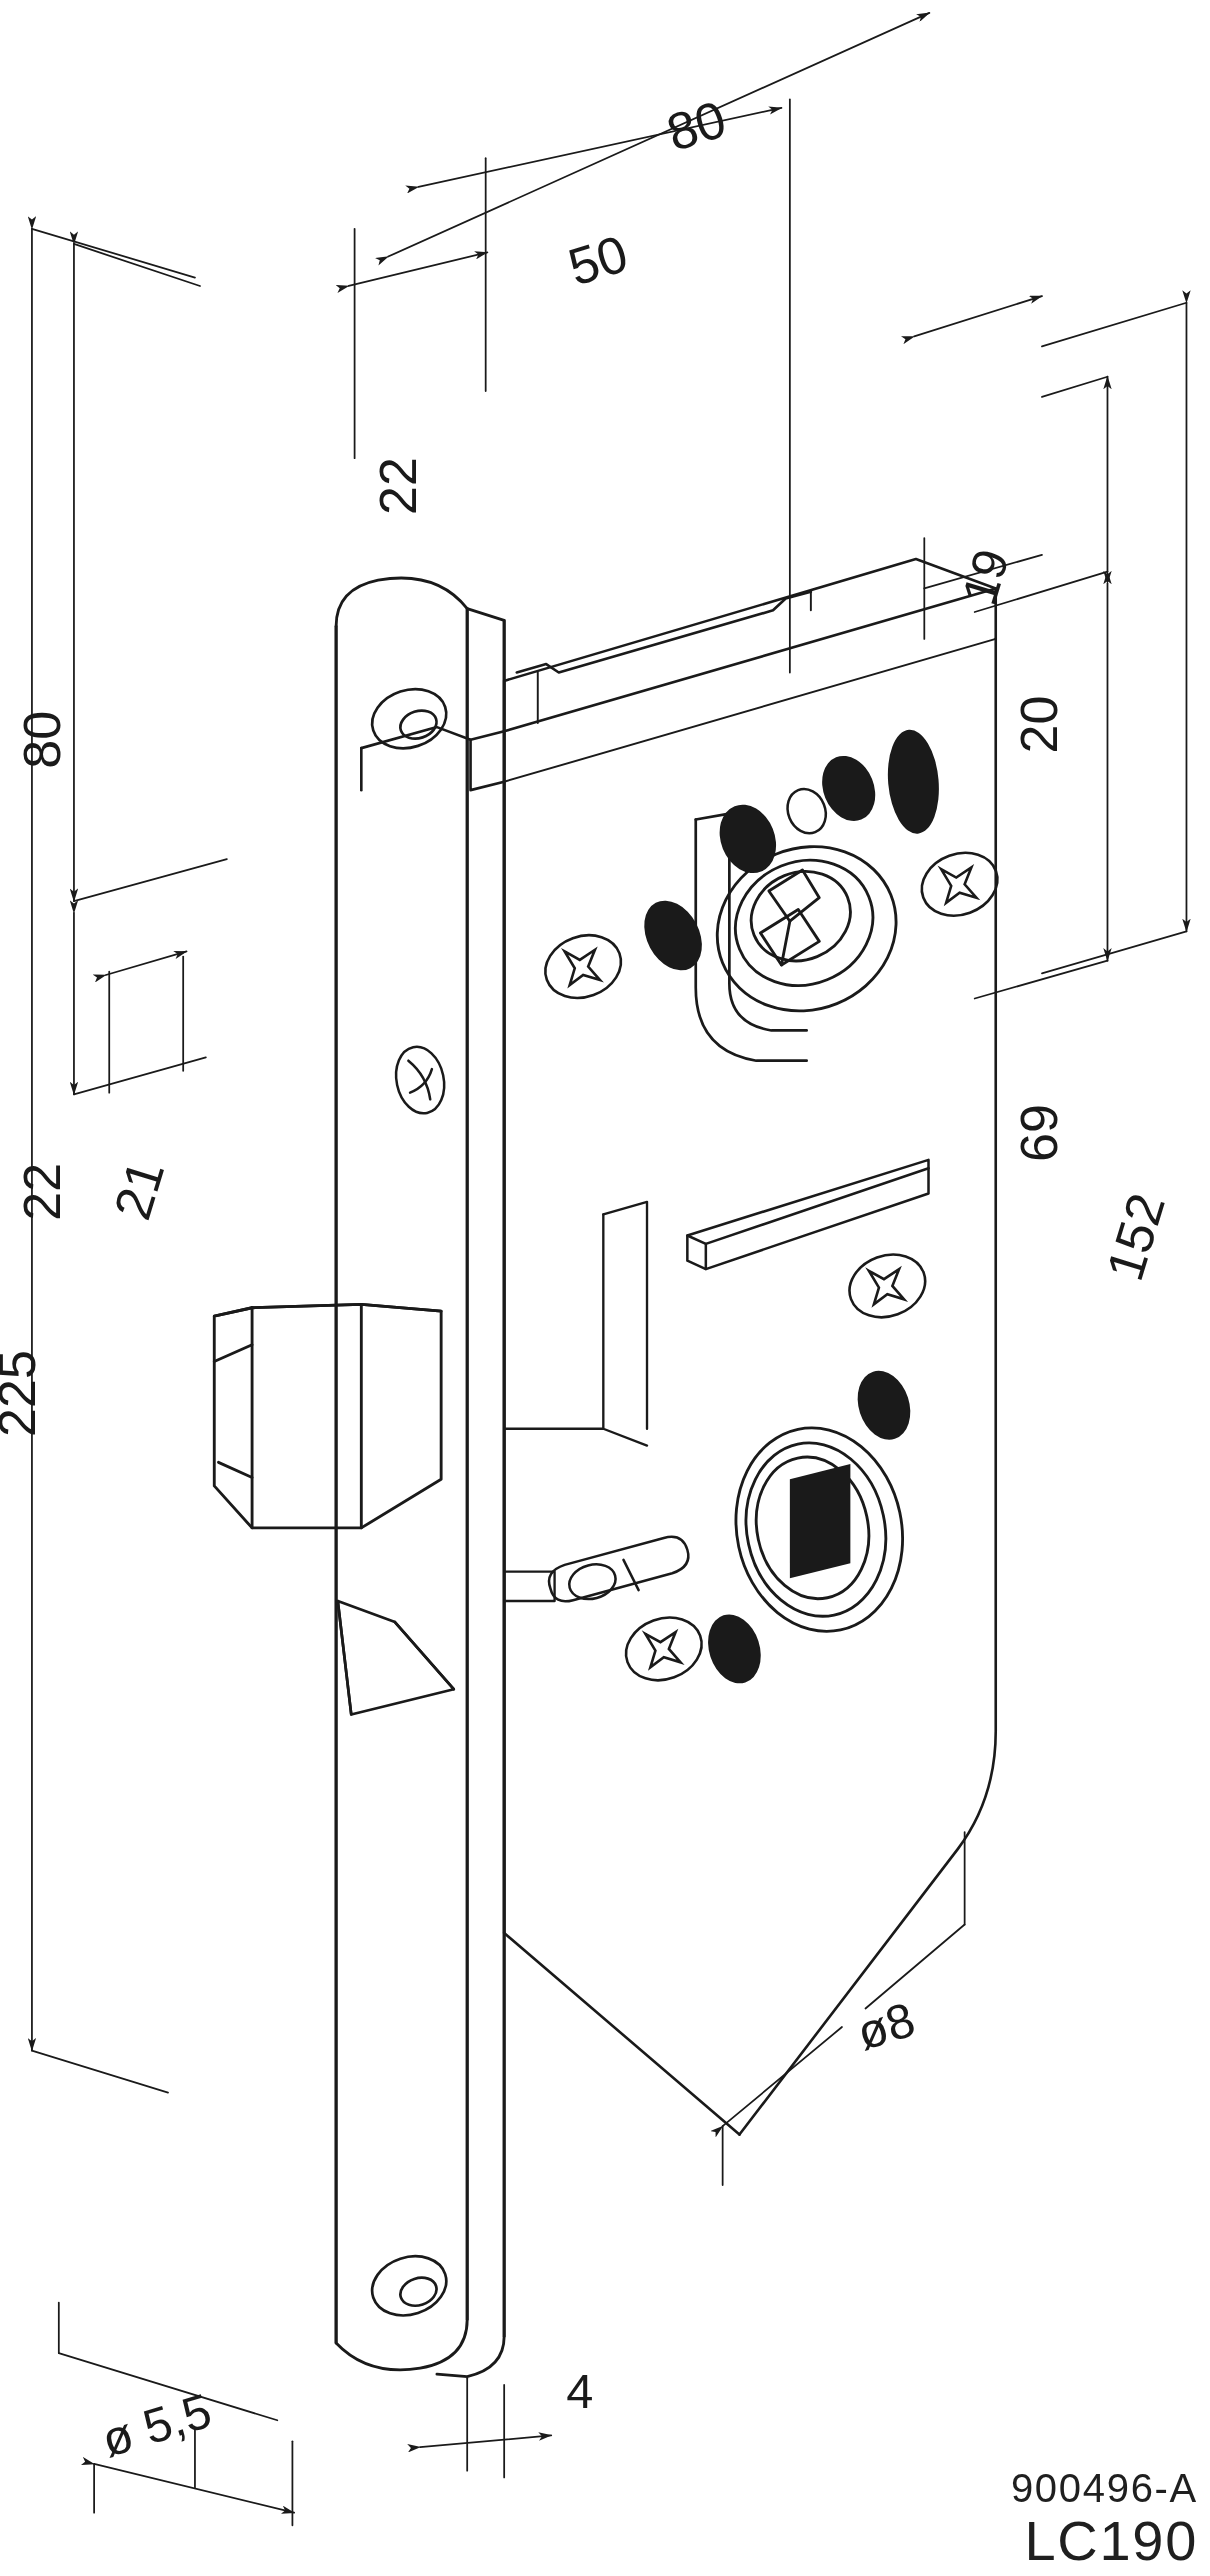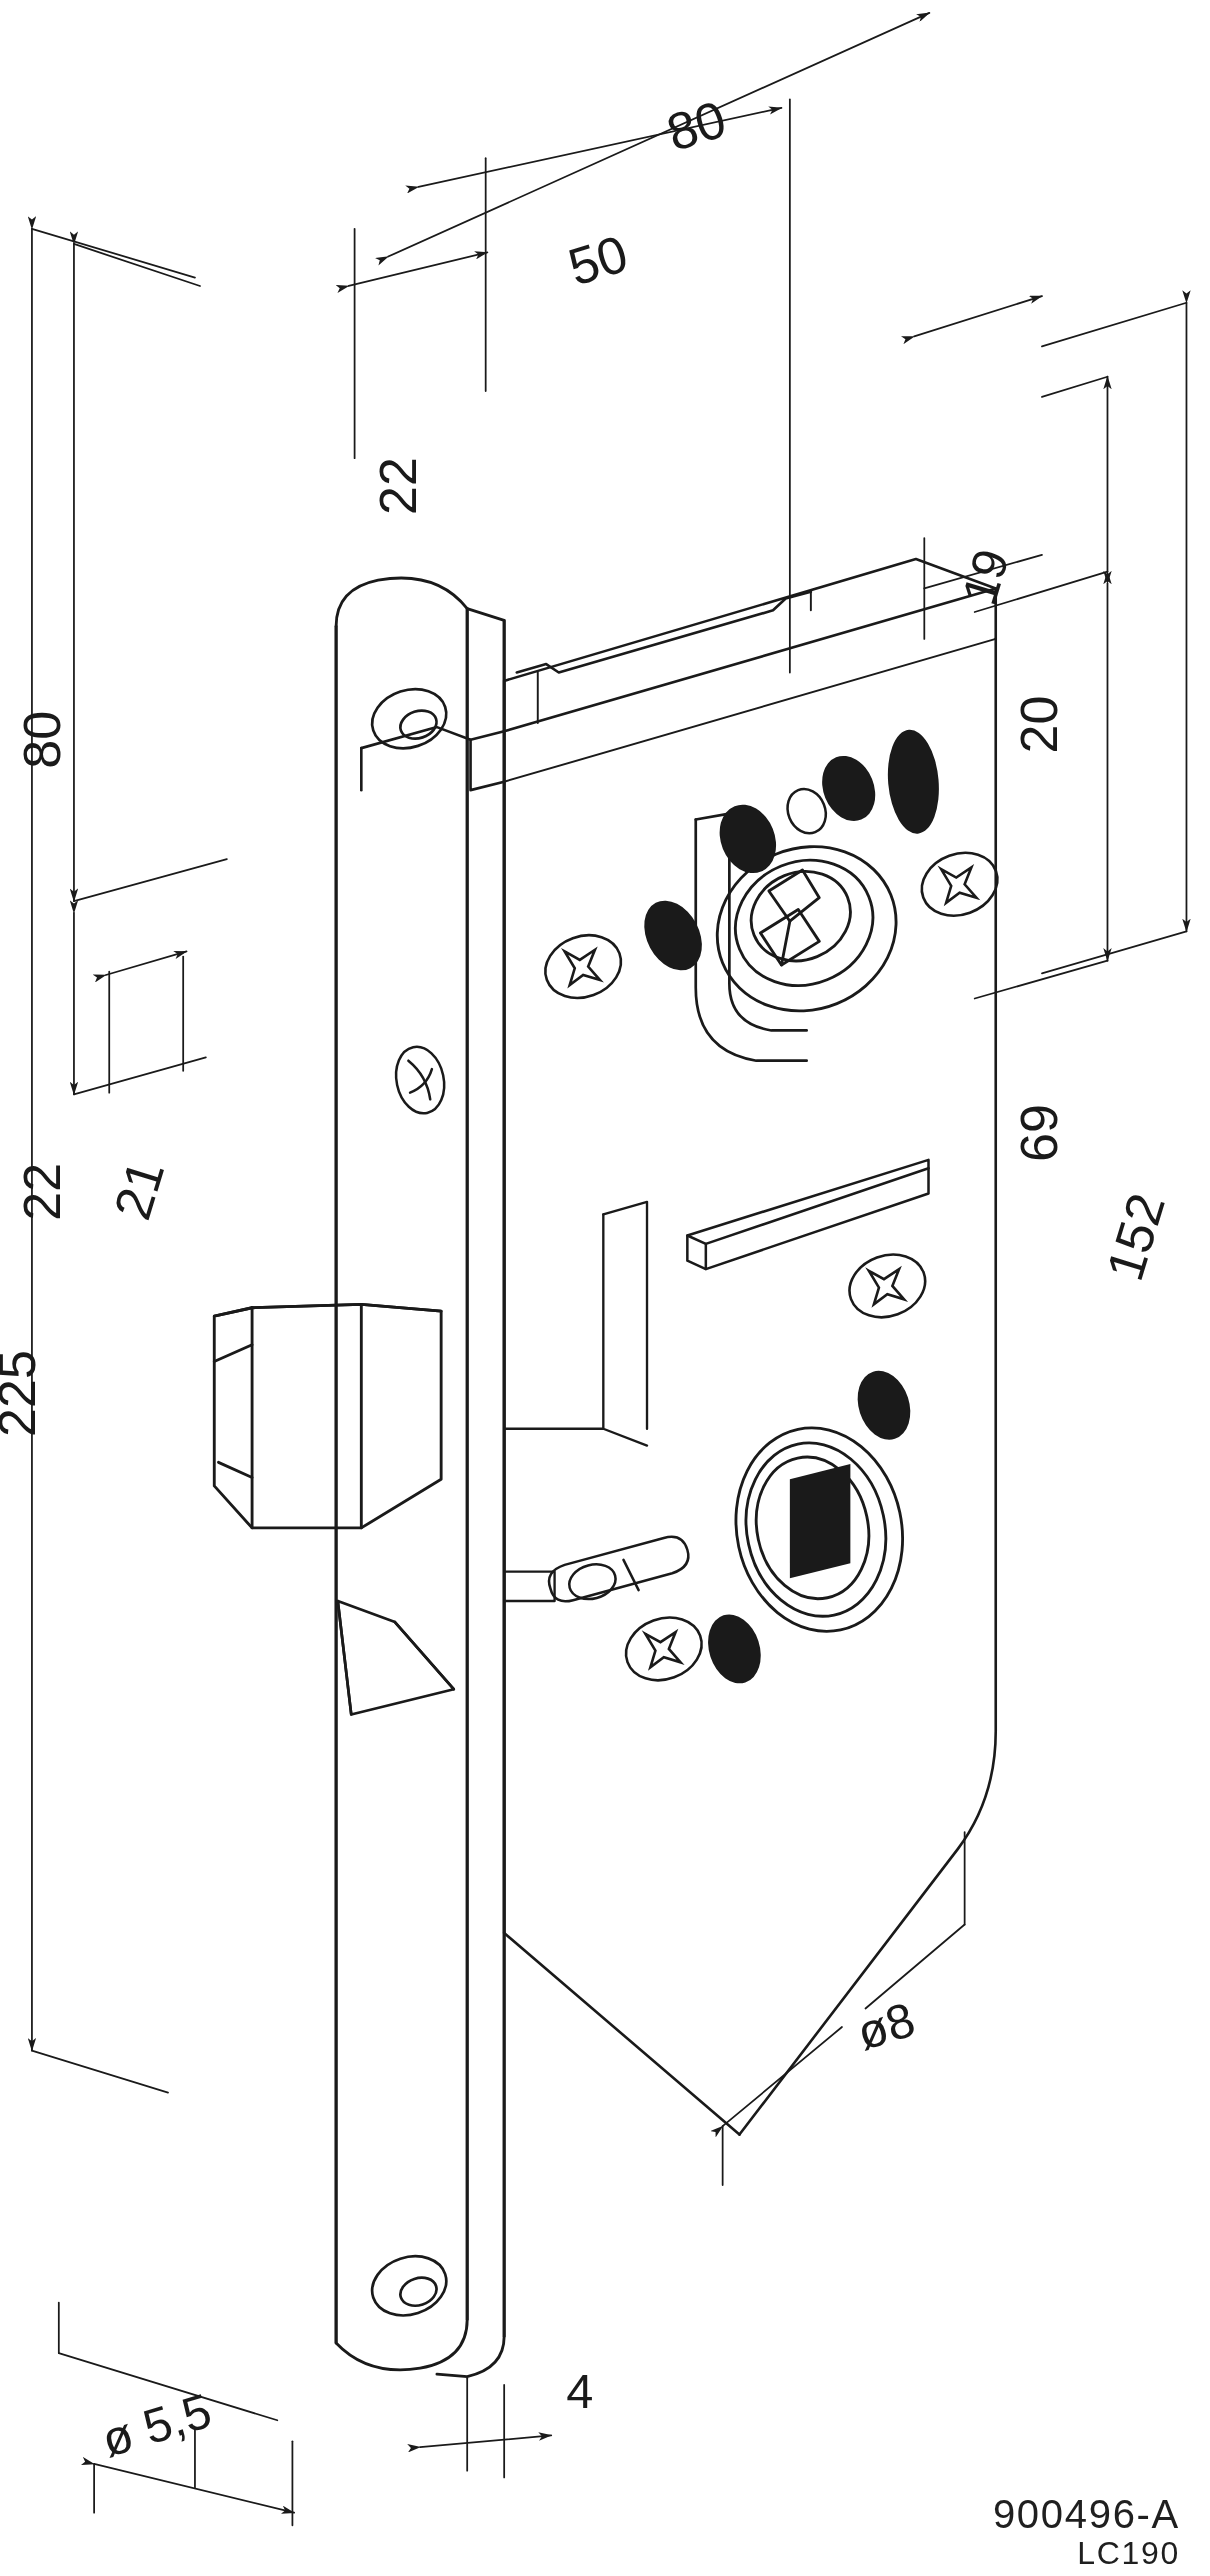--- a/index.html
+++ b/index.html
@@ -1,24 +1,24 @@
 <!DOCTYPE html>
 <html style="font-size:13.4px"><head>
 <meta charset="utf-8">
 <style>
   html,body{margin:0;padding:0;background:#ffffff;}
   body{width:1210px;height:2576px;position:relative;overflow:hidden;
        font-family:"Liberation Sans", sans-serif;color:#1a1a1a;}
   #stage{position:absolute;left:0;top:0;width:1210px;height:2576px;}
   svg#drawing{position:absolute;left:0;top:0;width:1210px;height:2576px;display:block;}
-  .partno{position:absolute;right:30px;bottom:5px;text-align:right;
+  .partno{position:absolute;right:12px;bottom:5px;text-align:right;
           font-family:"Liberation Sans", sans-serif;font-weight:300;
           letter-spacing:1.7px;line-height:1.08;color:#1f1f1f;}
   .partno .l1{font-size:40px;display:block;}
-  .partno .l2{font-size:32px;display:block;}
+  .partno .l2{font-size:56px;display:block;}
 </style>
 </head>
 <body>
 
 <div id="stage">
 
 <svg id="drawing" viewBox="0 0 1440 3065" xmlns="http://www.w3.org/2000/svg">
 
   <defs>
     <marker id="ah" markerWidth="16" markerHeight="10" refX="15" refY="5" orient="auto" markerUnits="userSpaceOnUse">

